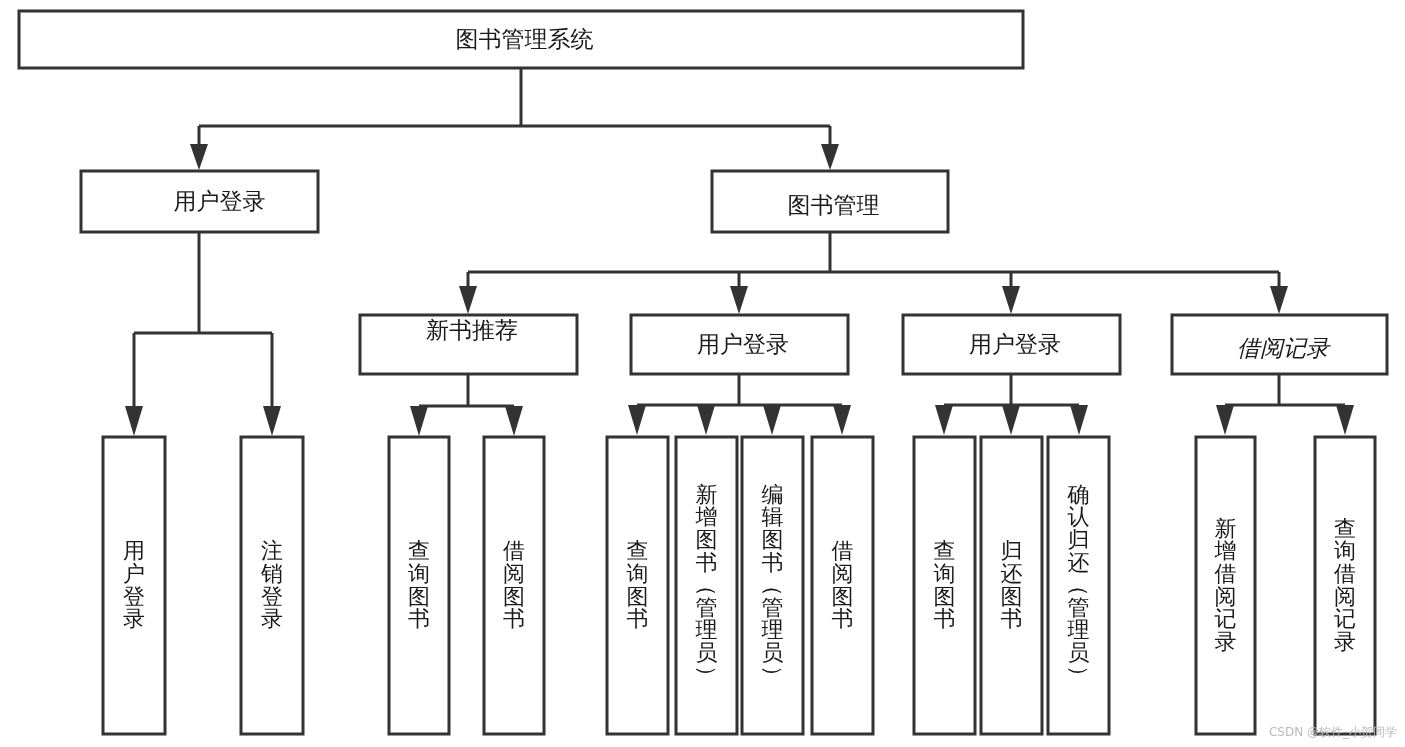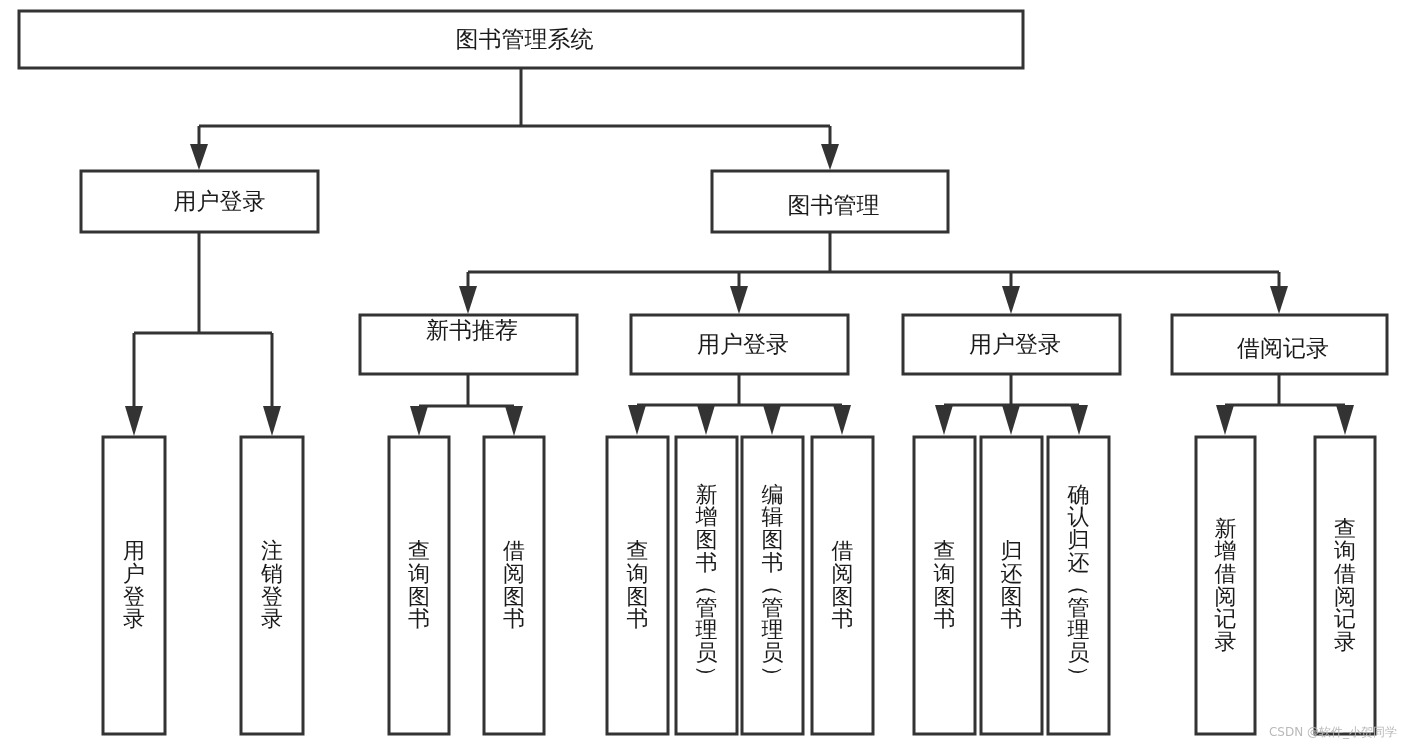--- a/index.html
+++ b/index.html
@@ -174,21 +174,21 @@
   </svg>
 
   <div class="htext-wrap" style="left:19px; top:11px; width:1004px; height:57px;">图书管理系统</div>
 
   <div class="htext-wrap" style="left:81px; top:171px; width:270px; height:61px;">用户登录</div>
   <div class="htext-wrap" style="left:712px; top:171px; width:236px; height:68px;border-radius:10px;">图书管理</div>
 
   <div class="htext-wrap" style="left:360px; top:301px; width:217px; height:59px;">新书推荐</div>
   <div class="htext-wrap" style="left:631px; top:315px; width:217px; height:59px;">用户登录</div>
   <div class="htext-wrap" style="left:903px; top:315px; width:217px; height:59px;">用户登录</div>
-  <div class="htext-wrap" style="left:1172px; top:315px; width:215px; height:67px;">借阅记录</div>
+  <div class="htext-wrap" style="left:1172px; top:315px; width:215px; height:67px;font-style:italic;">借阅记录</div>
 
   <div class="vtext-wrap" style="left:103px; top:437px; width:62px; height:297px;">
       <span class="vchar">用</span>
       <span class="vchar">户</span>
       <span class="vchar">登</span>
       <span class="vchar">录</span>
     </div>
   <div class="vtext-wrap" style="left:241px; top:437px; width:62px; height:297px;">
       <span class="vchar">注</span>
       <span class="vchar">销</span>

